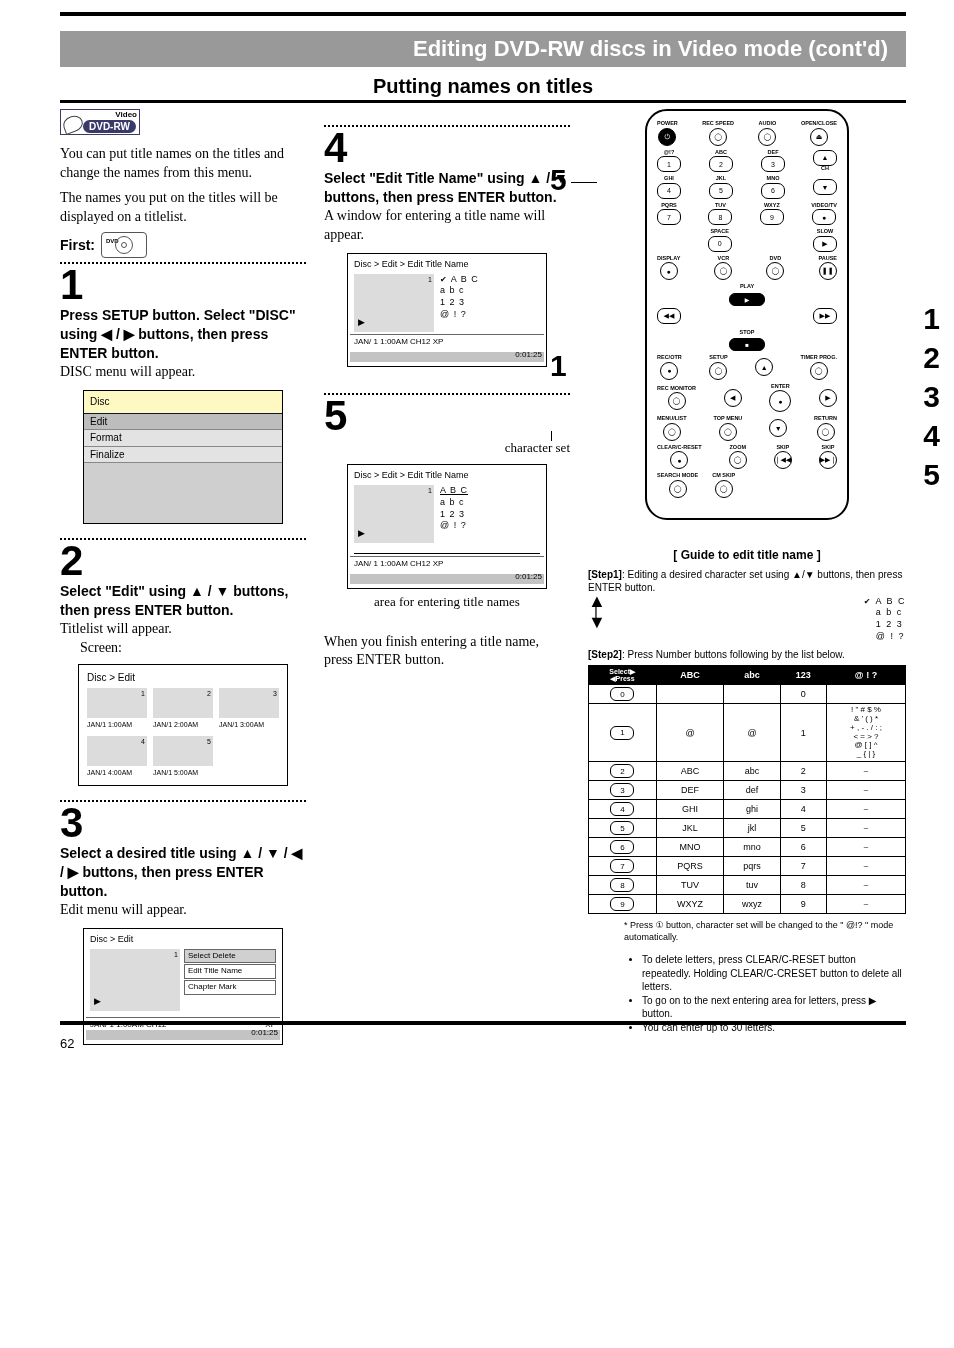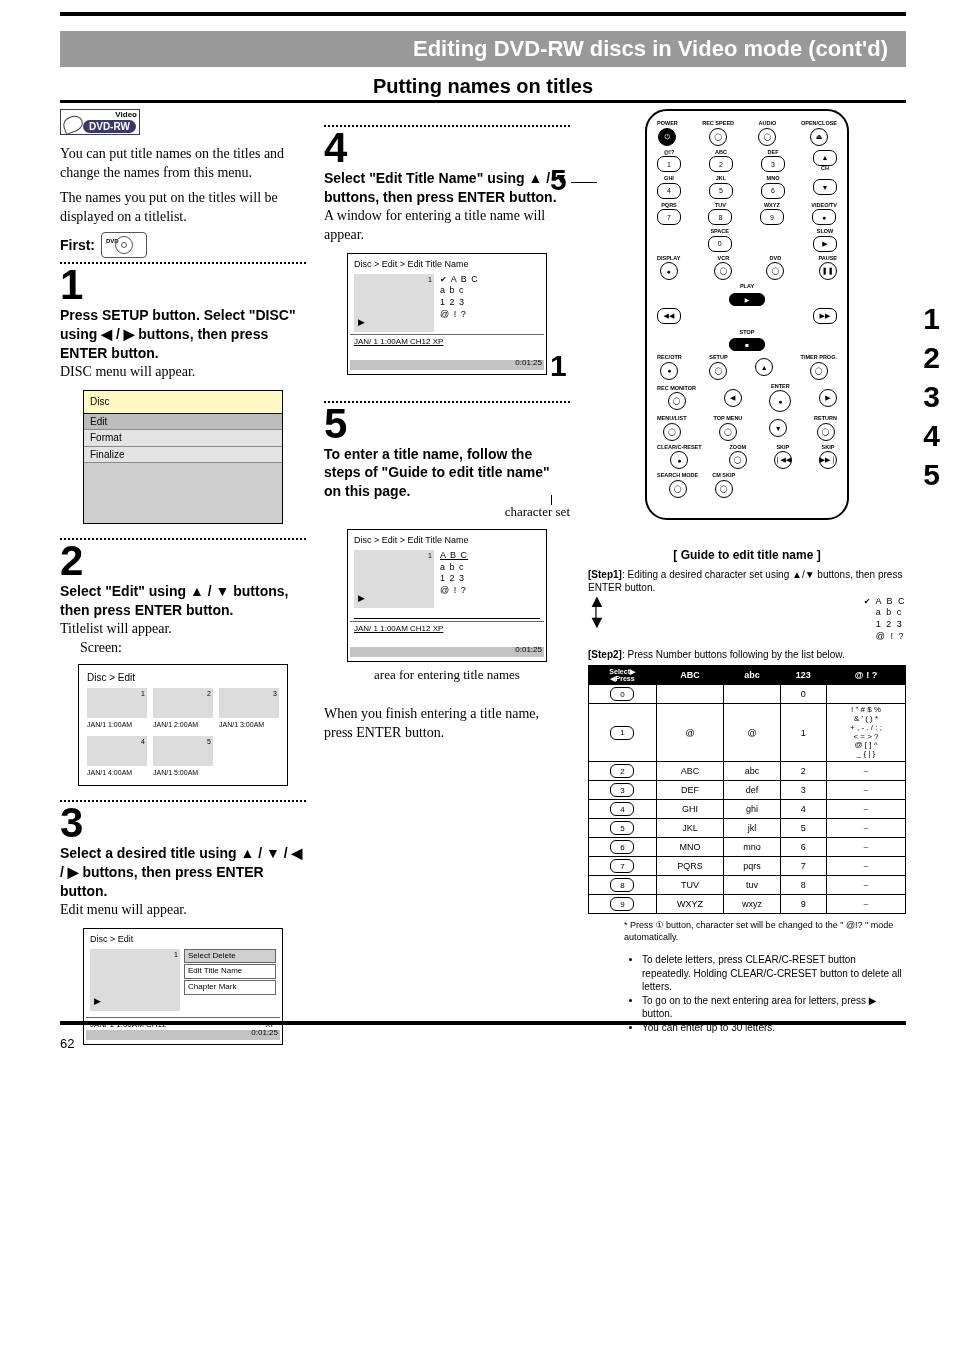--- a/index.html
+++ b/index.html
@@ -151,21 +151,21 @@
   .etn {
     border:1px solid #000;width:200px;margin:8px auto 0;font-family:Arial;font-size:9px;box-sizing:border-box;
   }
   .etn .hdr{padding:4px 6px;border-bottom:0;}
   .etn .body{display:flex;gap:6px;padding:0 6px;}
   .etn .thumb{width:80px;height:58px;background:#dcdcdc;display:flex;align-items:flex-start;justify-content:flex-end;position:relative;}
   .etn .thumb .n{font-size:7px;padding:1px 2px;}
   .etn .thumb .play{position:absolute;left:4px;bottom:4px;}
   .etn .sets{flex:1;font-size:9px;line-height:1.3;letter-spacing:1px;}
   .etn .sets .row{white-space:nowrap;}
-  .etn .ft{border-top:1px solid #666;margin:2px 2px 0;padding:2px 4px 12px;display:flex;gap:6px;font-size:8px;text-decoration:underline;}
+  .etn .ft{border-top:1px solid #666;margin:2px 2px 0;padding:2px 4px 4px;display:flex;gap:6px;font-size:8px;}
   .etn .bar{margin:0 2px 4px;height:10px;background:#c3c3c3;position:relative;}
   .etn .bar .t{position:absolute;right:2px;top:-2px;font-size:8px;}
   
   .remote-wrap{display:flex;justify-content:center;position:relative;}
   .remote{border:2px solid #000;border-radius:22px;width:180px;padding:10px 10px 16px;font-family:Arial;font-size:6px;position:relative;background:#fff;}
   .r-row{display:flex;justify-content:space-between;align-items:center;margin-bottom:4px;gap:4px;}
   .r-col{display:flex;flex-direction:column;align-items:center;gap:0px;}
   .r-lbl{font-size:5.5px;text-align:center;line-height:1;margin-bottom:1px;font-weight:bold;}
   .r-btn{width:20px;height:13px;border:1px solid #000;border-radius:7px;display:flex;align-items:center;justify-content:center;font-size:7px;background:#fff;}
   .r-btn.round{width:16px;height:16px;border-radius:50%;}
@@ -335,21 +335,20 @@
         <div class="ft">
             <span>JAN/ 1   1:00AM   CH12   XP</span>
           </div>
         <div class="bar">
             <span class="t">0:01:25</span>
           </div>
       </div>
 
       <hr class="dotted-rule" style="margin-top:26px">
       <div class="big-num">5</div>
-      <div class="step-head">To enter a title name, follow the steps of "Guide to edit title name" on this page.</div>
       <div class="ann-right etn-line"><span>character set</span><span class="tick"></span></div>
 
       <div class="etn">
         <div class="hdr">Disc &gt; Edit &gt; Edit Title Name</div>
         <div class="body">
           <div class="thumb">
               <span class="n">1</span>
               <span class="play">▶</span>
             </div>
           <div class="sets" id="etn-sets-2">

